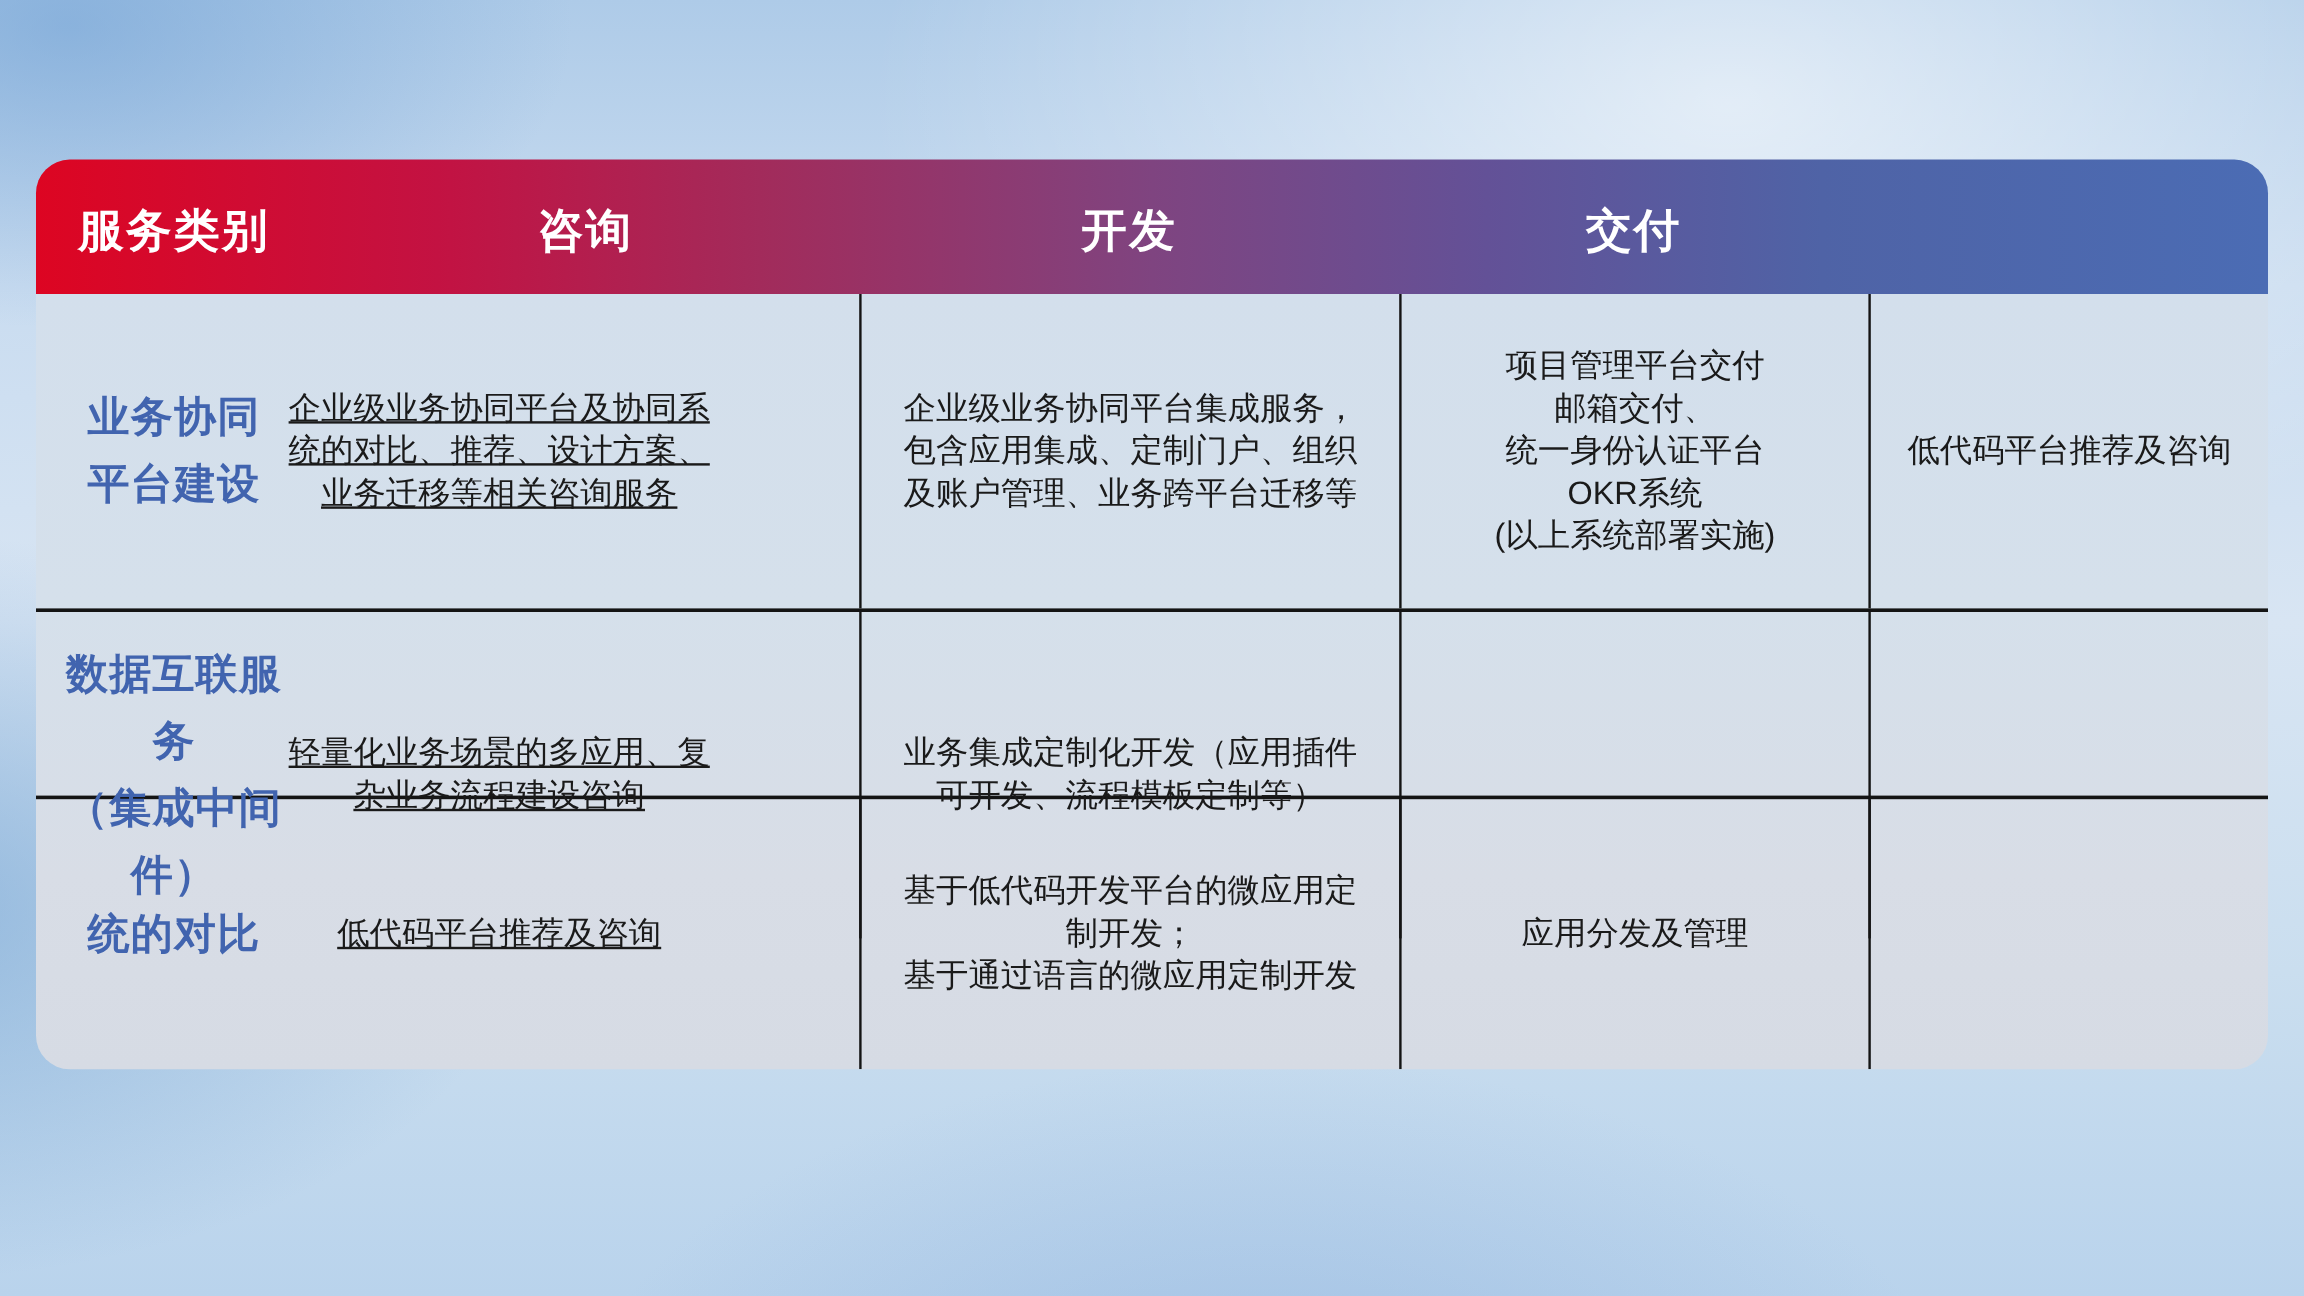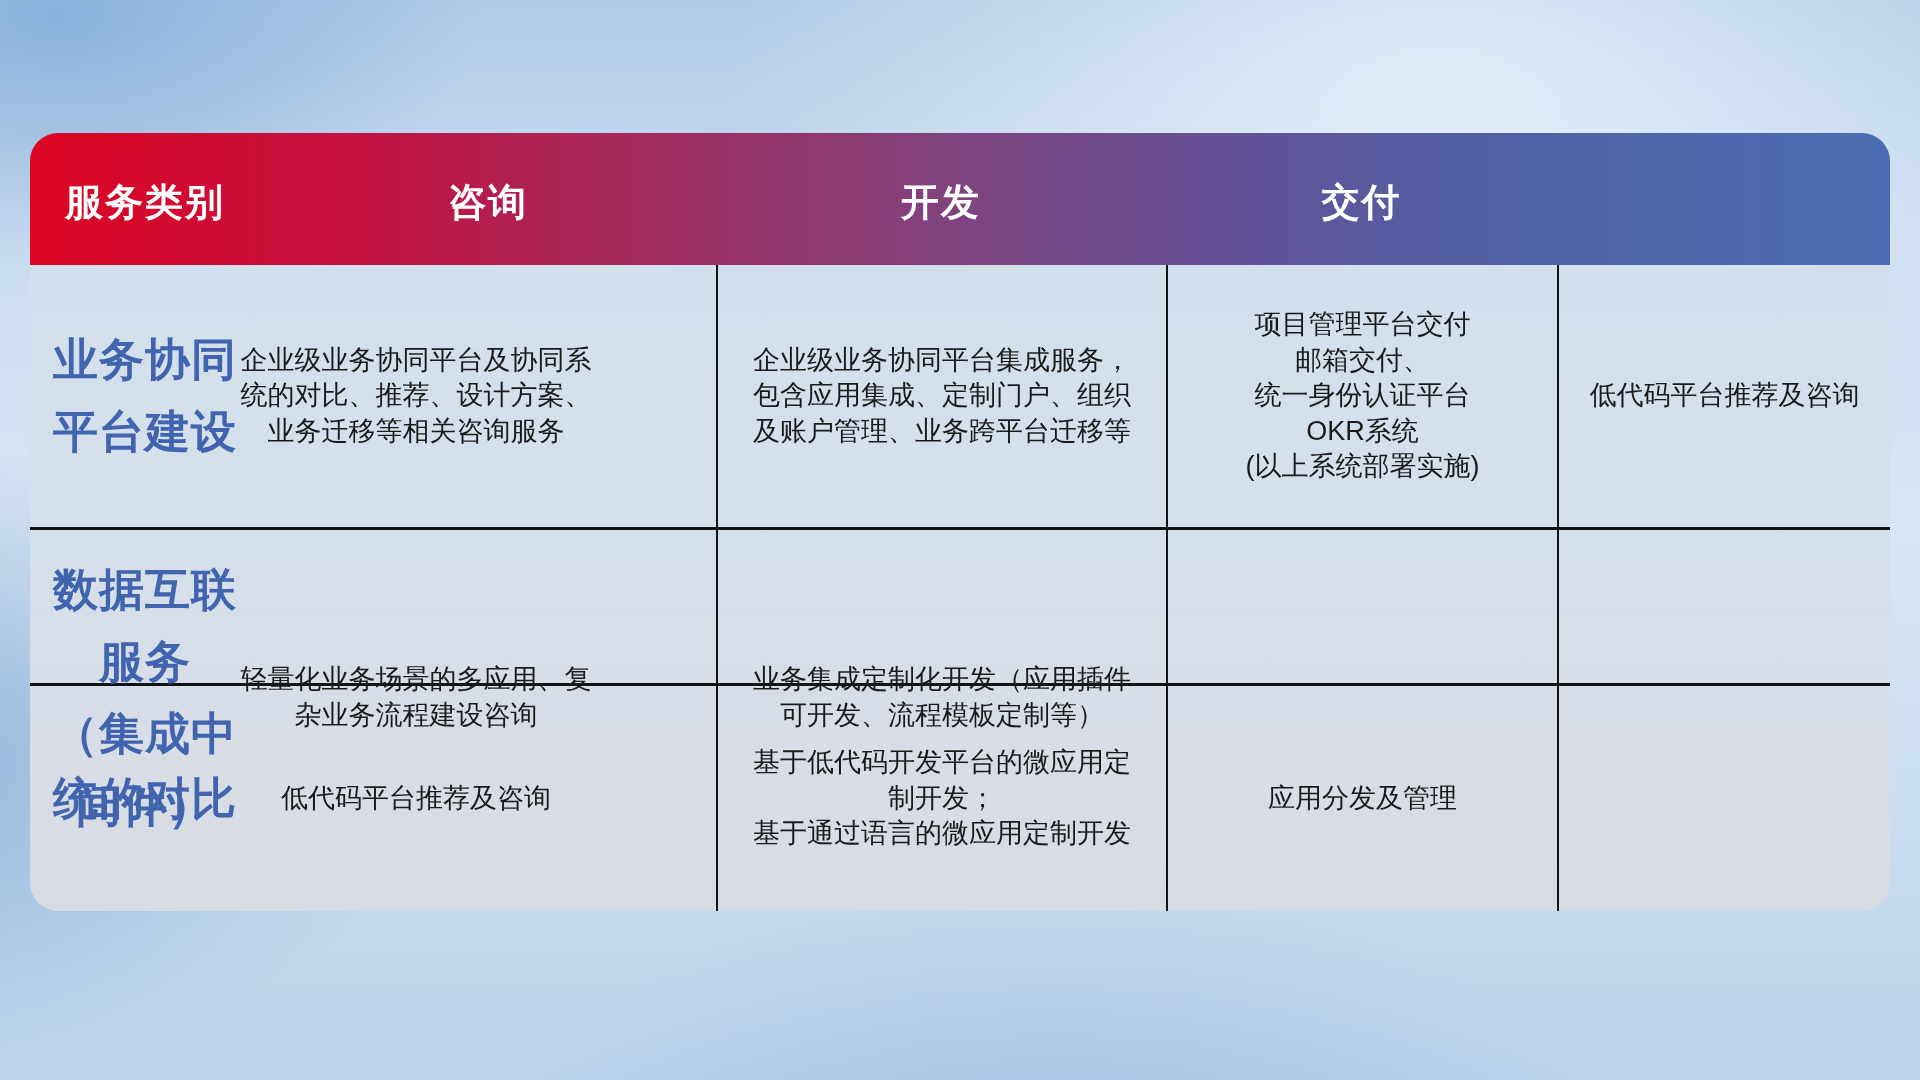--- a/index.html
+++ b/index.html
@@ -21,21 +21,21 @@
   }
   .table-card {
     position: absolute;
     left: 30px;
     top: 133px;
     width: 1860px;
   }
   .t-header {
     display: grid;
     grid-template-columns: 230px 456px 450px 391px 333px;
-    height: 132px;
+    height: 112px;
     border-radius: 28px 28px 0 0;
     background: linear-gradient(90deg,
       var(--header-gradient-start) 0%,
       #c31242 18%,
       #a12c5c 33%,
       var(--header-gradient-mid) 50%,
       #635197 65%,
       #4f63a6 80%,
       var(--header-gradient-end) 100%);
   }
@@ -69,27 +69,27 @@
     text-align: center;
     white-space: pre-line;
     box-sizing: border-box;
     font-size: 27px;
     line-height: 1.32;
     color: var(--body-text);
     padding: 24px 10px;
   }
   .cell.bl { border-left: 2px solid #141414; }
   .cell.cat {
-    font-size: 45px;
+    font-size: 35px;
     font-weight: bold;
     color: var(--category-text);
     line-height: 1.6;
     letter-spacing: 1px;
   }
-  .cell.shift > span { display: inline-block; transform: translateX(-72px); }
+  .cell.shift > span { display: inline-block; transform: translateX(-72px); text-decoration: underline; }
 </style>
 </head>
 <body>
 
 <div class="table-card">
   <div class="t-header">
     <div class="h-cell">服务类别</div>
     <div class="h-cell">咨询</div>
     <div class="h-cell">开发</div>
     <div class="h-cell">交付</div>

